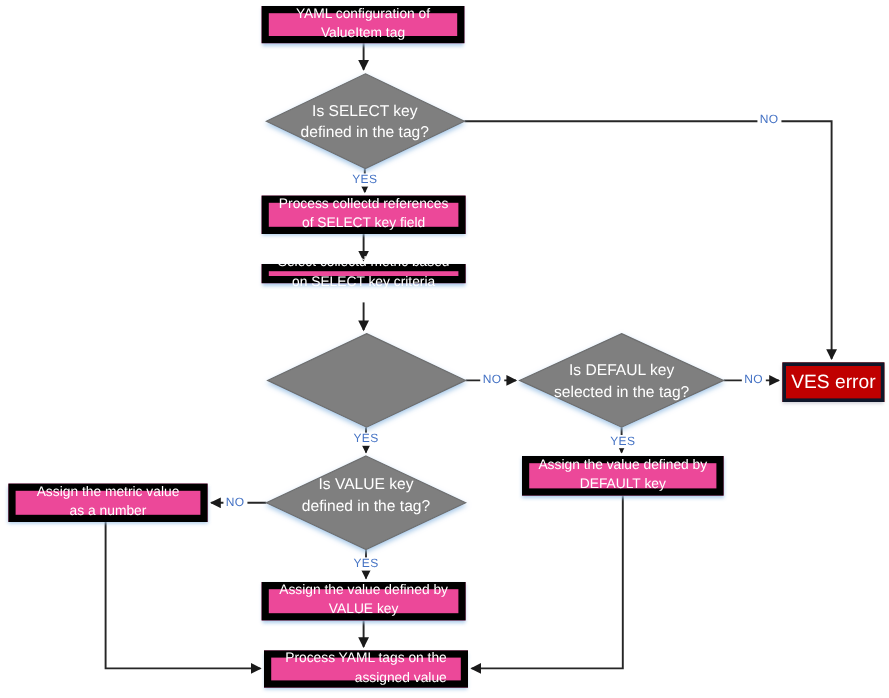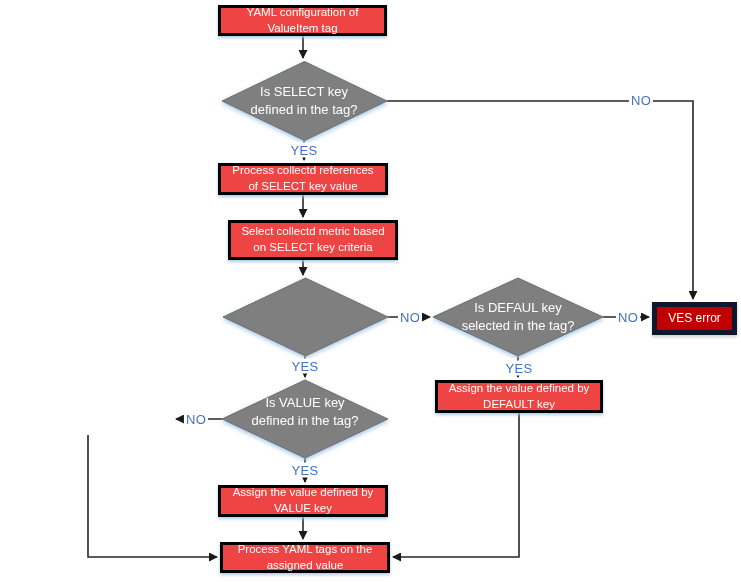--- a/index.html
+++ b/index.html
@@ -7,35 +7,35 @@
     position:relative;width:741px;height:582px;background:#ffffff;overflow:hidden;
     font-family:"Liberation Sans", sans-serif;
   }
   .wires{position:absolute;left:0;top:0;z-index:1;}
   .node{
     position:absolute;z-index:2;display:flex;align-items:center;justify-content:center;
     text-align:center;color:#ffffff;font-size:11.5px;line-height:1.35;
     white-space:pre-line;box-sizing:border-box;padding:1px 3px;
   }
   .rect{
-    background:#ef4444;border:3px solid #000000;
+    background:#ec4899;border:6px solid #000000;
     box-shadow:0 2px 3px rgba(157,195,230,0.85);
   }
   .error{
-    background:#C00000;border:5px solid #0f172a;font-size:12px;
+    background:#C00000;border:3px solid #0f172a;font-size:16px;
     box-shadow:0 2px 3px rgba(190,190,200,0.8);
   }
   .diamond-text{
     position:absolute;z-index:3;transform:translate(-50%,-50%);
     width:150px;text-align:center;color:#ffffff;font-size:13px;line-height:1.35;
     white-space:pre-line;pointer-events:none;
   }
   .edge-label{
     position:absolute;z-index:4;transform:translate(-50%,-50%);
-    background:#ffffff;color:#4472C4;font-size:13px;font-weight:400;
+    background:#ffffff;color:#4472C4;font-size:10px;font-weight:400;
     padding:0 2px;letter-spacing:0.3px;
   }
 </style>
 </head>
 <body>
 
 <div class="stage">
 
   <svg class="wires" width="741" height="582" viewBox="0 0 741 582">
     <defs>
@@ -65,35 +65,37 @@
     <polygon filter="url(#diamondGlow)" points="304.5,61.5 387,101 304.5,140.5 222,101" fill="#7F7F7F" stroke="#6E6E6E" stroke-width="1"></polygon>
     <polygon filter="url(#diamondGlow)" points="305.5,278 388,317 305.5,356 223,317" fill="#7F7F7F" stroke="#6E6E6E" stroke-width="1"></polygon>
     <polygon filter="url(#diamondGlow)" points="518,278 603,317 518,356 433,317" fill="#7F7F7F" stroke="#6E6E6E" stroke-width="1"></polygon>
     <polygon filter="url(#diamondGlow)" points="305,380 388,419 305,458 222,419" fill="#7F7F7F" stroke="#6E6E6E" stroke-width="1"></polygon>
   </svg>
 
   <div class="node rect" style="left:218px;top:5px;width:169px;height:31px;">YAML configuration of
 ValueItem tag</div>
 
   <div class="node rect" style="left:218px;top:163px;width:170px;height:32px;">Process collectd references
-of SELECT key value</div>
+of SELECT key field</div>
 
-  <div class="node rect" style="left:228px;top:220px;width:170px;height:40px;">Select collectd metric based
+  <div class="node rect" style="left:218px;top:220px;width:170px;height:16px;">Select collectd metric based
 on SELECT key criteria</div>
 
   <div class="node error" style="left:652px;top:302px;width:85px;height:33px;">VES error</div>
 
   <div class="node rect" style="left:435px;top:380px;width:168px;height:33px;">Assign the value defined by
 DEFAULT key</div>
 
+  <div class="node rect" style="left:7px;top:403px;width:166px;height:32px;">Assign the metric value
+as a number</div>
 
   <div class="node rect" style="left:218px;top:485px;width:170px;height:32px;">Assign the value defined by
 VALUE key</div>
 
-  <div class="node rect" style="left:220px;top:542px;width:170px;height:31px;">Process YAML tags on the
+  <div class="node rect" style="left:220px;top:542px;width:170px;height:31px;text-align:right;">Process YAML tags on the
 assigned value</div>
 
   <div class="diamond-text" style="left:304px;top:101px;">Is SELECT key
 defined in the tag?</div>
   <div class="diamond-text" style="left:518px;top:317px;">Is DEFAUL key
 selected in the tag?</div>
   <div class="diamond-text" style="left:305px;top:412px;">Is VALUE key
 defined in the tag?</div>
 
   <span class="edge-label" style="left:304px;top:150px;">YES</span>

